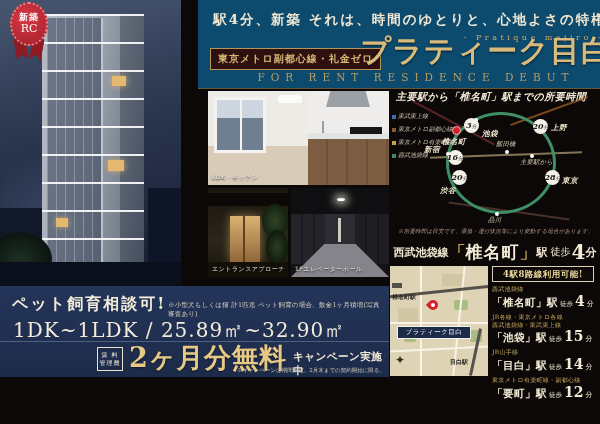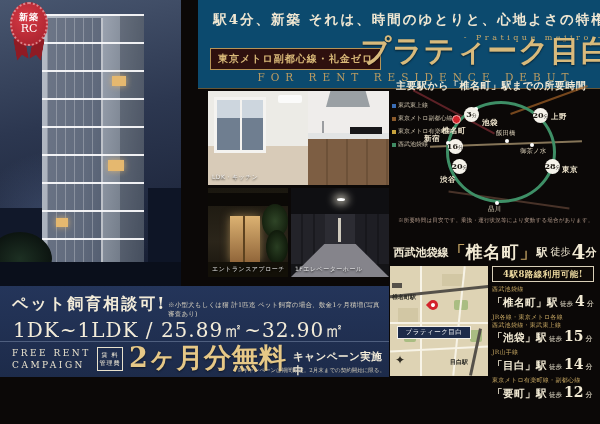--- a/index.html
+++ b/index.html
@@ -37,21 +37,21 @@
   .sub-en{left:150px;top:33px;width:256px;text-align:right;color:#c9a96a;font-size:8px;letter-spacing:3.5px;}
   .nbadge{left:12px;top:48px;background:#2e100e;border:1px solid #b79457;color:#d9b978;
           font-size:10px;font-weight:bold;padding:3px 7px;letter-spacing:1px;}
   .title{left:158px;top:31px;width:256px;text-align:right;color:#d8ba7c;font-size:30px;font-weight:bold;letter-spacing:1px;text-shadow:0 1px 2px rgba(0,0,0,.6);}
   .sub2{left:20px;top:71px;width:396px;text-align:center;color:#bb9c62;font-size:10.5px;letter-spacing:6px;}
   
   .ph{overflow:hidden;background:#222;}
   .cap{position:absolute;left:4px;bottom:3px;font-size:6px;color:rgba(255,255,255,.88);
        font-family:"DejaVu Sans","Liberation Sans",sans-serif;text-shadow:0 1px 2px #000;letter-spacing:.5px;}
   
-  .rmap{left:390px;top:77px;width:210px;height:150px;}
+  .rmap{left:390px;top:88px;width:210px;height:150px;font-style:italic;}
   .rm-title{left:6px;top:2px;color:#f0e8d4;font-size:10px;font-weight:bold;letter-spacing:.5px;}
   .ring{left:56px;top:24px;width:110px;height:102px;border:3px solid #3e8f66;border-radius:50%;box-sizing:border-box;}
   .deco{opacity:.65;}
   .sdot{width:4px;height:4px;border-radius:50%;background:#fff;}
   .tbadge{width:15px;height:15px;border-radius:50%;background:#f5f2ea;color:#1c1812;
           display:flex;align-items:baseline;justify-content:center;line-height:15px;}
   .tbadge .n{font-size:8px;font-weight:bold;}
   .tbadge .u{font-size:5px;}
   .sname{color:#eee4cc;font-size:7.5px;font-weight:bold;letter-spacing:.5px;}
   .vname{color:#d8cdb6;font-size:6.5px;}
@@ -250,21 +250,21 @@
       </div>
     <div class="abs sname" style="left:50px;top:98px;">渋谷</div>
 
     <div class="abs tbadge" style="left:155px;top:82px;">
         <span class="n">28</span>
         <span class="u">分</span>
       </div>
     <div class="abs sname" style="left:172px;top:88px;">東京</div>
 
     <div class="abs vname" style="left:106px;top:52px;">飯田橋</div>
-    <div class="abs vname" style="left:130px;top:70px;">御茶ノ水</div>
+    <div class="abs vname" style="left:130px;top:70px;">主要駅から</div>
     <div class="abs vname" style="left:98px;top:128px;">品川</div>
 
     <div class="abs rm-note">※所要時間は目安です。乗換・運行状況等により変動する場合があります。</div>
   </div>
 
   <div class="abs banner">
     <span class="bn-line">西武池袋線</span>
       <span class="bn-brk">「</span>
       <span class="bn-sta">椎名町</span>
       <span class="bn-brk">」</span>
@@ -339,24 +339,20 @@
         <span class="sl-unit">分</span>
       </div>
     </div>
   </div>
 
   <div class="abs navy">
     <div class="abs pet-h">ペット飼育相談可!</div>
     <div class="abs pet-note">※小型犬もしくは猫 計1匹迄 ペット飼育の場合、敷金1ヶ月積増(写真審査あり)</div>
     <div class="abs plan">1DK~1LDK / 25.89㎡~32.90㎡</div>
     <div class="abs navy-hr"></div>
-    <div class="abs fr-en">
-      <div>FREE RENT</div>
-      <div>CAMPAIGN</div>
-    </div>
     <div class="abs feebox">
       <span>賃 料</span>
       <span>管理費</span>
     </div>
     <div class="abs camp-big">2ヶ月分無料</div>
     <div class="abs camp-tail">キャンペーン実施中</div>
     <div class="abs camp-note">※キャンペーンは期間限定。2月末までの契約開始に限る。</div>
   </div>
 
 </div>

